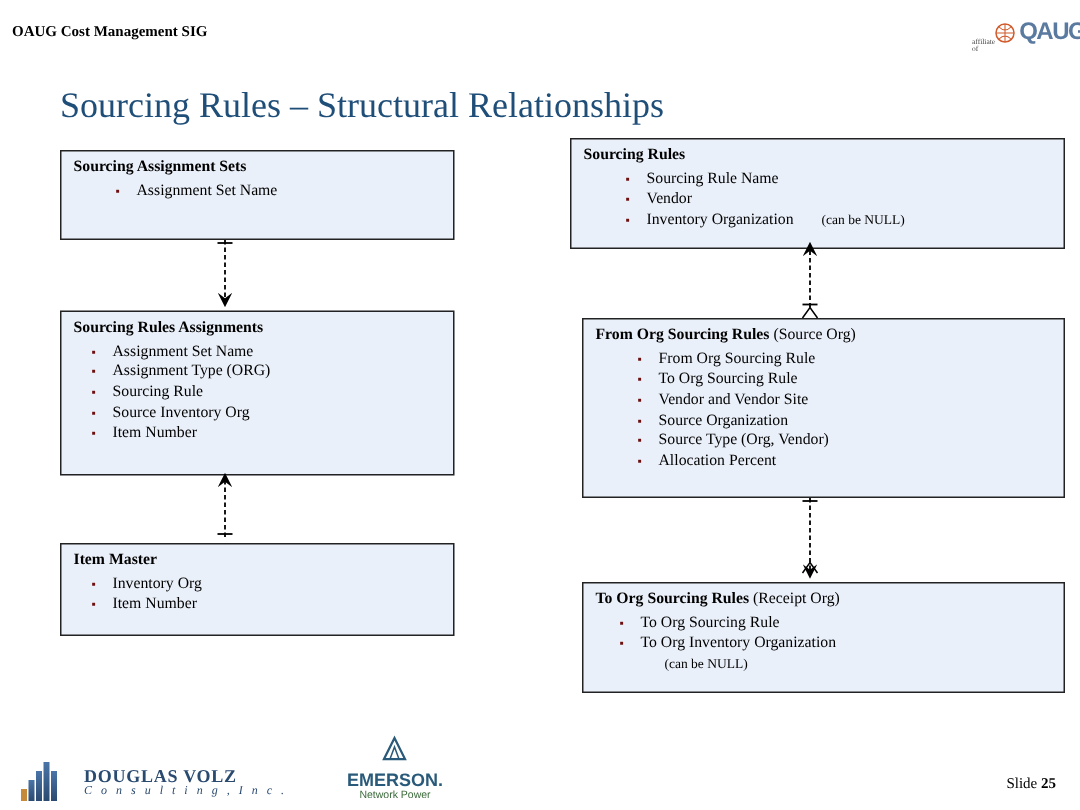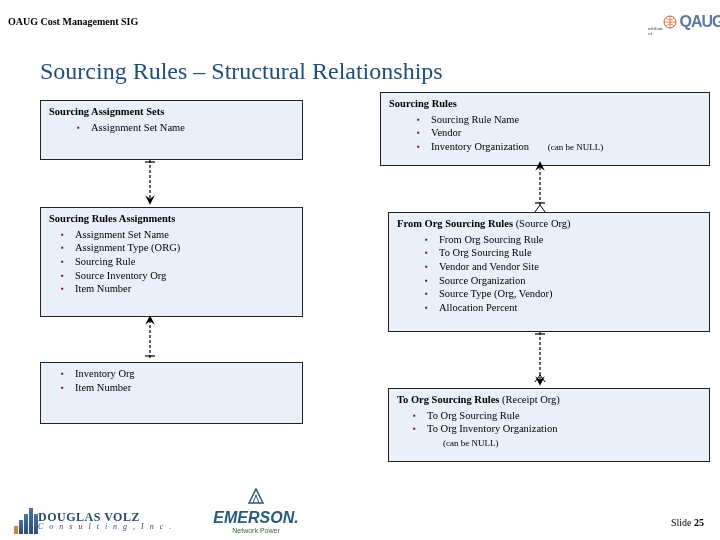--- a/index.html
+++ b/index.html
@@ -105,21 +105,21 @@
     position: absolute;
     bottom: 6px;
     left: 14px;
     display: flex;
     align-items: flex-end;
     gap: 40px;
   }
   .dv-logo {
     display: flex;
     align-items: center;
-    gap: 0;
+    gap: 18px;
   }
   .dv-logo .bars {
     display: flex;
     gap: 1px;
     align-items: flex-end;
   }
   .dv-logo .bars span {
     width: 4px;
     background: linear-gradient(#4a75a8,#2a4a70);
     display: block;
@@ -131,23 +131,22 @@
     line-height: 1;
   }
   .dv-text .dv1 { font-size: 12px; font-weight: bold; letter-spacing: 0.5px;}
   .dv-text .dv2 { font-size: 8px; letter-spacing: 2px; font-style: italic;}
   .emerson {
     text-align: center;
     font-family: Arial, sans-serif;
     color: #2a5a7a;
   }
   .emerson .elogo {
-    font-size: 16px;
-    font-weight: bold;
-    font-style: italic;
+    font-size: 12px;
+    font-weight: bold;
   }
   .emerson .enp {
     font-size: 7px;
     color: #3a6a3a;
   }
   .slide-num {
     position: absolute;
     bottom: 12px;
     right: 16px;
     font-size: 10px;
@@ -187,20 +186,21 @@
   <ul>
     <li>Assignment Set Name</li>
     <li>Assignment Type (ORG)</li>
     <li>Sourcing Rule</li>
     <li>Source Inventory Org</li>
     <li>Item Number</li>
   </ul>
 </div>
 
 <div class="box" style="top:362px;left:40px;width:245px;height:50px">
+  <div class="btitle">Item Master</div>
   <ul>
     <li>Inventory Org</li>
     <li>Item Number</li>
   </ul>
 </div>
 
 <div class="box" style="top:92px;left:380px;width:312px;height:62px">
   <div class="btitle">Sourcing Rules</div>
   <ul class="inner">
     <li>Sourcing Rule Name</li>

